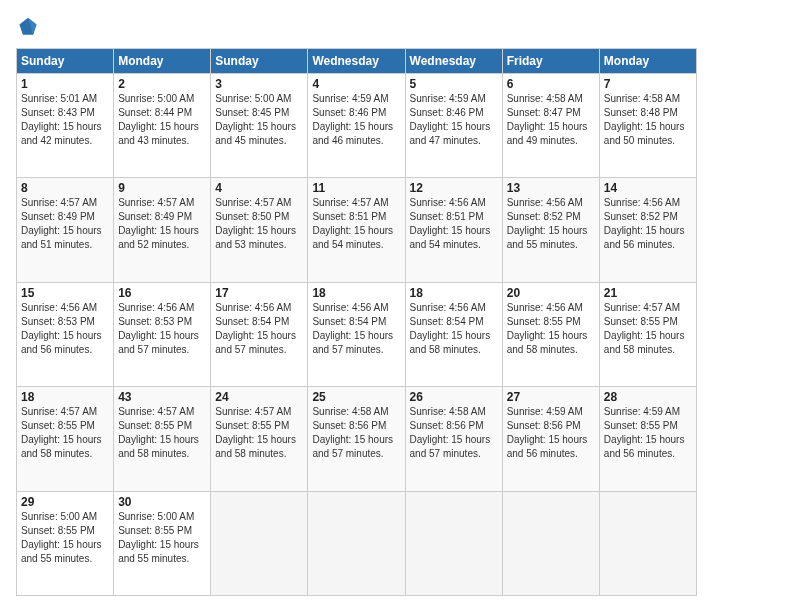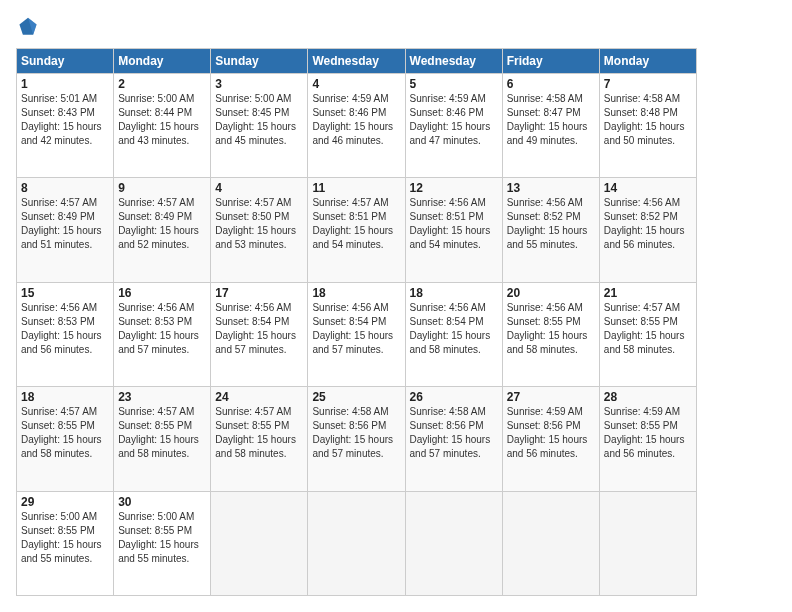--- a/index.html
+++ b/index.html
@@ -219,21 +219,21 @@
             <span class="day-num">21</span>
 <div class="day-info">Sunrise: 4:57 AM<br>Sunset: 8:55 PM<br>Daylight: 15 hours and 58 minutes.</div>
           </td>
         </tr>
         <tr class="row-shaded">
           <td>
             <span class="day-num">18</span>
 <div class="day-info">Sunrise: 4:57 AM<br>Sunset: 8:55 PM<br>Daylight: 15 hours and 58 minutes.</div>
           </td>
           <td>
-            <span class="day-num">23</span>
+            <span class="day-num">43</span>
 <div class="day-info">Sunrise: 4:57 AM<br>Sunset: 8:55 PM<br>Daylight: 15 hours and 58 minutes.</div>
           </td>
           <td>
             <span class="day-num">24</span>
 <div class="day-info">Sunrise: 4:57 AM<br>Sunset: 8:55 PM<br>Daylight: 15 hours and 58 minutes.</div>
           </td>
           <td>
             <span class="day-num">25</span>
 <div class="day-info">Sunrise: 4:58 AM<br>Sunset: 8:56 PM<br>Daylight: 15 hours and 57 minutes.</div>
           </td>

